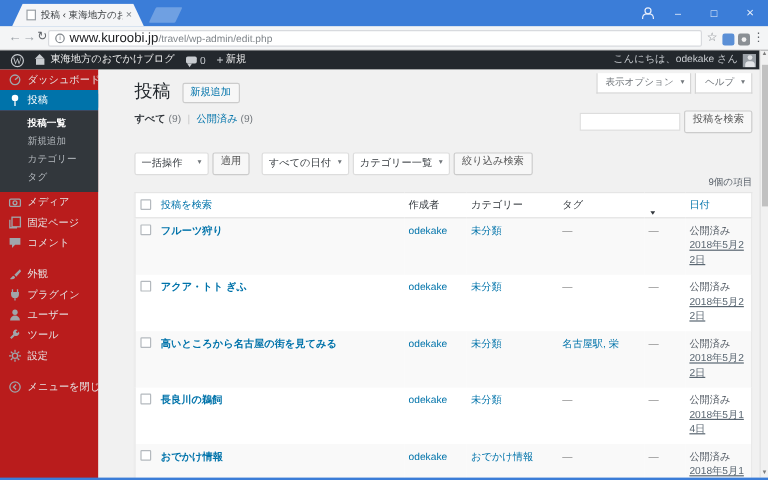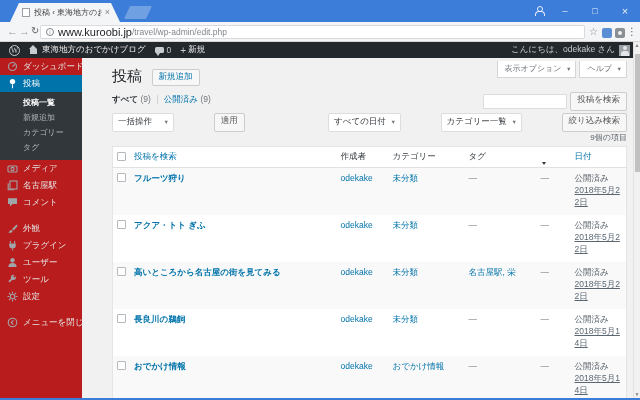--- a/index.html
+++ b/index.html
@@ -92,21 +92,21 @@
              text-decoration:none; position:relative; top:-2px; cursor:pointer; }
   .views-row { margin-top:6px; height:14px; position:relative; font-size:8.5px; }
   .view-all { color:#32373c; font-weight:bold; cursor:pointer; }
   .view-pub { color:#0073aa; cursor:pointer; }
   .view-count { color:#72777c; }
   .view-div { color:#c8c8c8; margin:0 3px; }
   .search-box { position:absolute; right:0; top:-2px; display:flex; align-items:center; }
   .search-input { width:84px; height:15px; border:1px solid #ddd; background:#fff; margin-right:3px; font-size:8.5px; padding:0 3px; }
   .btn { background:#f7f7f7; border:1px solid #ccc; border-radius:2px; color:#555; font-size:8.5px;
          padding:1px 6px 4px; cursor:pointer; white-space:nowrap; }
-  .tablenav { margin-top:5px; display:flex; gap:3px; position:relative;justify-content:space-between; }
+  .tablenav { margin-top:19px; display:flex; gap:3px; position:relative; }
   .select { position:relative; background:#fff; border:1px solid #ddd; border-radius:2px; color:#32373c;
             font-size:8.5px; padding:2px 14px 2px 5px; cursor:pointer; white-space:nowrap; }
   .select .caret, .meta-btn .caret { font-size:5.5px; color:#72777c; margin-left:3px; position:absolute; right:4px; top:5px; }
   .meta-btn { position:relative; padding-right:14px; }
   .bulk { width:62px; }
   .displaying-num { position:absolute; right:0; bottom:-11px; color:#555d66; font-size:8px; }
 
   
   table.posts { width:100%; margin-top:14px; border-collapse:collapse; background:#fff;
                 border:1px solid #e5e5e5; box-shadow:0 1px 1px rgba(0,0,0,.04); font-size:8.5px; }
@@ -228,21 +228,21 @@
           </span>
           <span class="mi-label">メディア</span>
         </div>
         <div class="menu-item">
           <span class="mi-icon">
             <svg viewBox="0 0 11 11">
               <rect x="3" y="1" width="7" height="8" fill="none" stroke="currentColor" stroke-width="1.1"></rect>
               <path d="M1.2 3.2v6.6h6" fill="none" stroke="currentColor" stroke-width="1.1"></path>
             </svg>
           </span>
-          <span class="mi-label">名古屋駅</span>
+          <span class="mi-label">固定ページ</span>
         </div>
         <div class="menu-item">
           <span class="mi-icon">
             <svg viewBox="0 0 11 11">
               <path d="M1 1.3h9v5.6H5.6L3 9.6V6.9H1z" fill="currentColor"></path>
             </svg>
           </span>
           <span class="mi-label">コメント</span>
         </div>
         <div class="menu-item sep">

